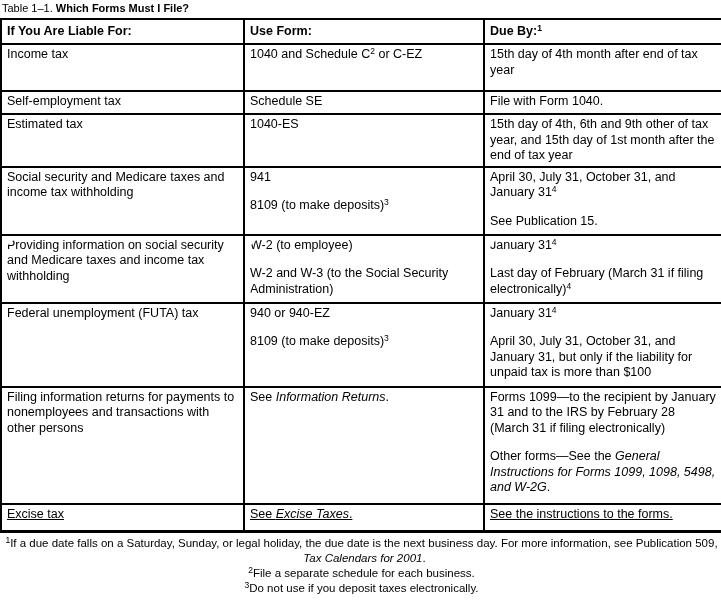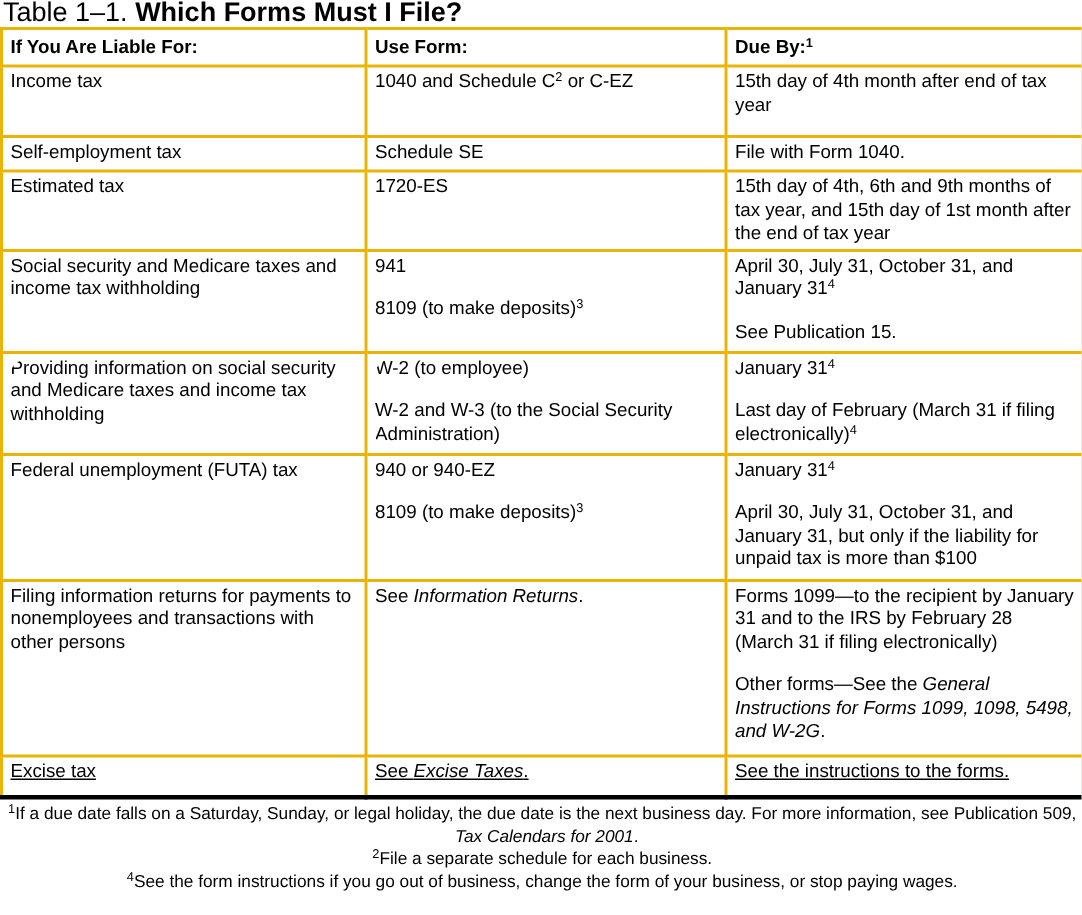--- a/index.html
+++ b/index.html
@@ -7,36 +7,36 @@
     background: #ffffff;
     width: 721px; height: 610px;
     overflow: hidden;
     font-family: "Liberation Sans", sans-serif;
     color: #000;
     -webkit-font-smoothing: antialiased;
   }
   .page { width: 721px; height: 610px; box-sizing: border-box; }
 
   .table-title {
-    font-size: 18px;
+    font-size: 11px;
     line-height: 15px;
     padding: 1px 0 2px 2px;
     white-space: nowrap;
   }
   .table-title .t-main { font-weight: bold; }
 
   table.forms-table {
     border-collapse: collapse;
     table-layout: fixed;
     width: 721px;
     border: 2px solid #000;
     border-bottom: 3px solid #000;
   }
   table.forms-table th, table.forms-table td {
-    border: 2px solid #eab308;
+    border: 2px solid #000000;
     vertical-align: top;
     text-align: left;
     padding: 2px 4px 2px 5px;
     font-size: 12.5px;
     line-height: 15.5px;
     overflow: hidden;
   }
   table.forms-table th {
     font-weight: bold;
     height: 21px;
@@ -119,24 +119,24 @@
           </td>
           <td>
             <div class="para"><span>File with Form 1040.</span></div>
           </td>
         </tr>
         <tr>
           <td>
             <div class="para"><span>Estimated tax</span></div>
           </td>
           <td>
-            <div class="para"><span>1720-ES</span></div>
-          </td>
-          <td>
-            <div class="para"><span>15th day of 4th, 6th and 9th months of tax year, and 15th day of 1st month after the end of tax year</span></div>
+            <div class="para"><span>1040-ES</span></div>
+          </td>
+          <td>
+            <div class="para"><span>15th day of 4th, 6th and 9th other of tax year, and 15th day of 1st month after the end of tax year</span></div>
           </td>
         </tr>
         <tr>
           <td>
             <div class="para"><span>Social security and Medicare taxes and income tax withholding</span></div>
           </td>
           <td>
             <div class="para"><span>941</span></div>
             <div class="para"><span>8109 (to make deposits)</span><sup>3</sup></div>
           </td>
@@ -193,16 +193,16 @@
           <td>
             <div class="para"><span>See the instructions to the forms.</span></div>
           </td>
         </tr>
       </tbody>
   </table>
 
   <div class="footnotes" id="footnotes">
       <div class="footnote"><sup>1</sup><span>If a due date falls on a Saturday, Sunday, or legal holiday, the due date is the next business day. For more information, see Publication 509, </span><span class="it">Tax Calendars for 2001</span><span>.</span></div>
       <div class="footnote"><sup>2</sup><span>File a separate schedule for each business.</span></div>
-      <div class="footnote"><sup>4</sup><span>See the form instructions if you go out of business, change the form of your business, or stop paying wages.</span></div>
+      <div class="footnote"><sup>3</sup><span>Do not use if you deposit taxes electronically.</span></div>
     </div>
 
 </div>
 
 </body></html>

